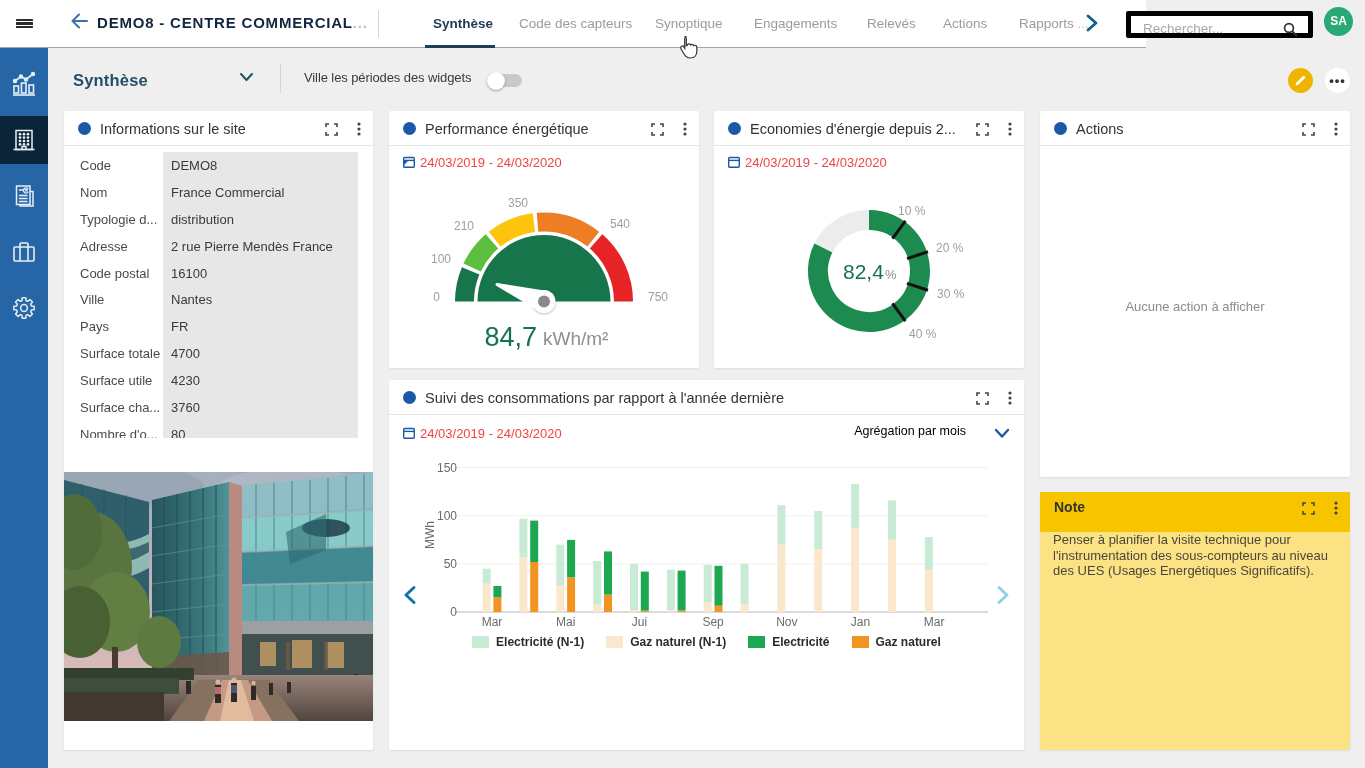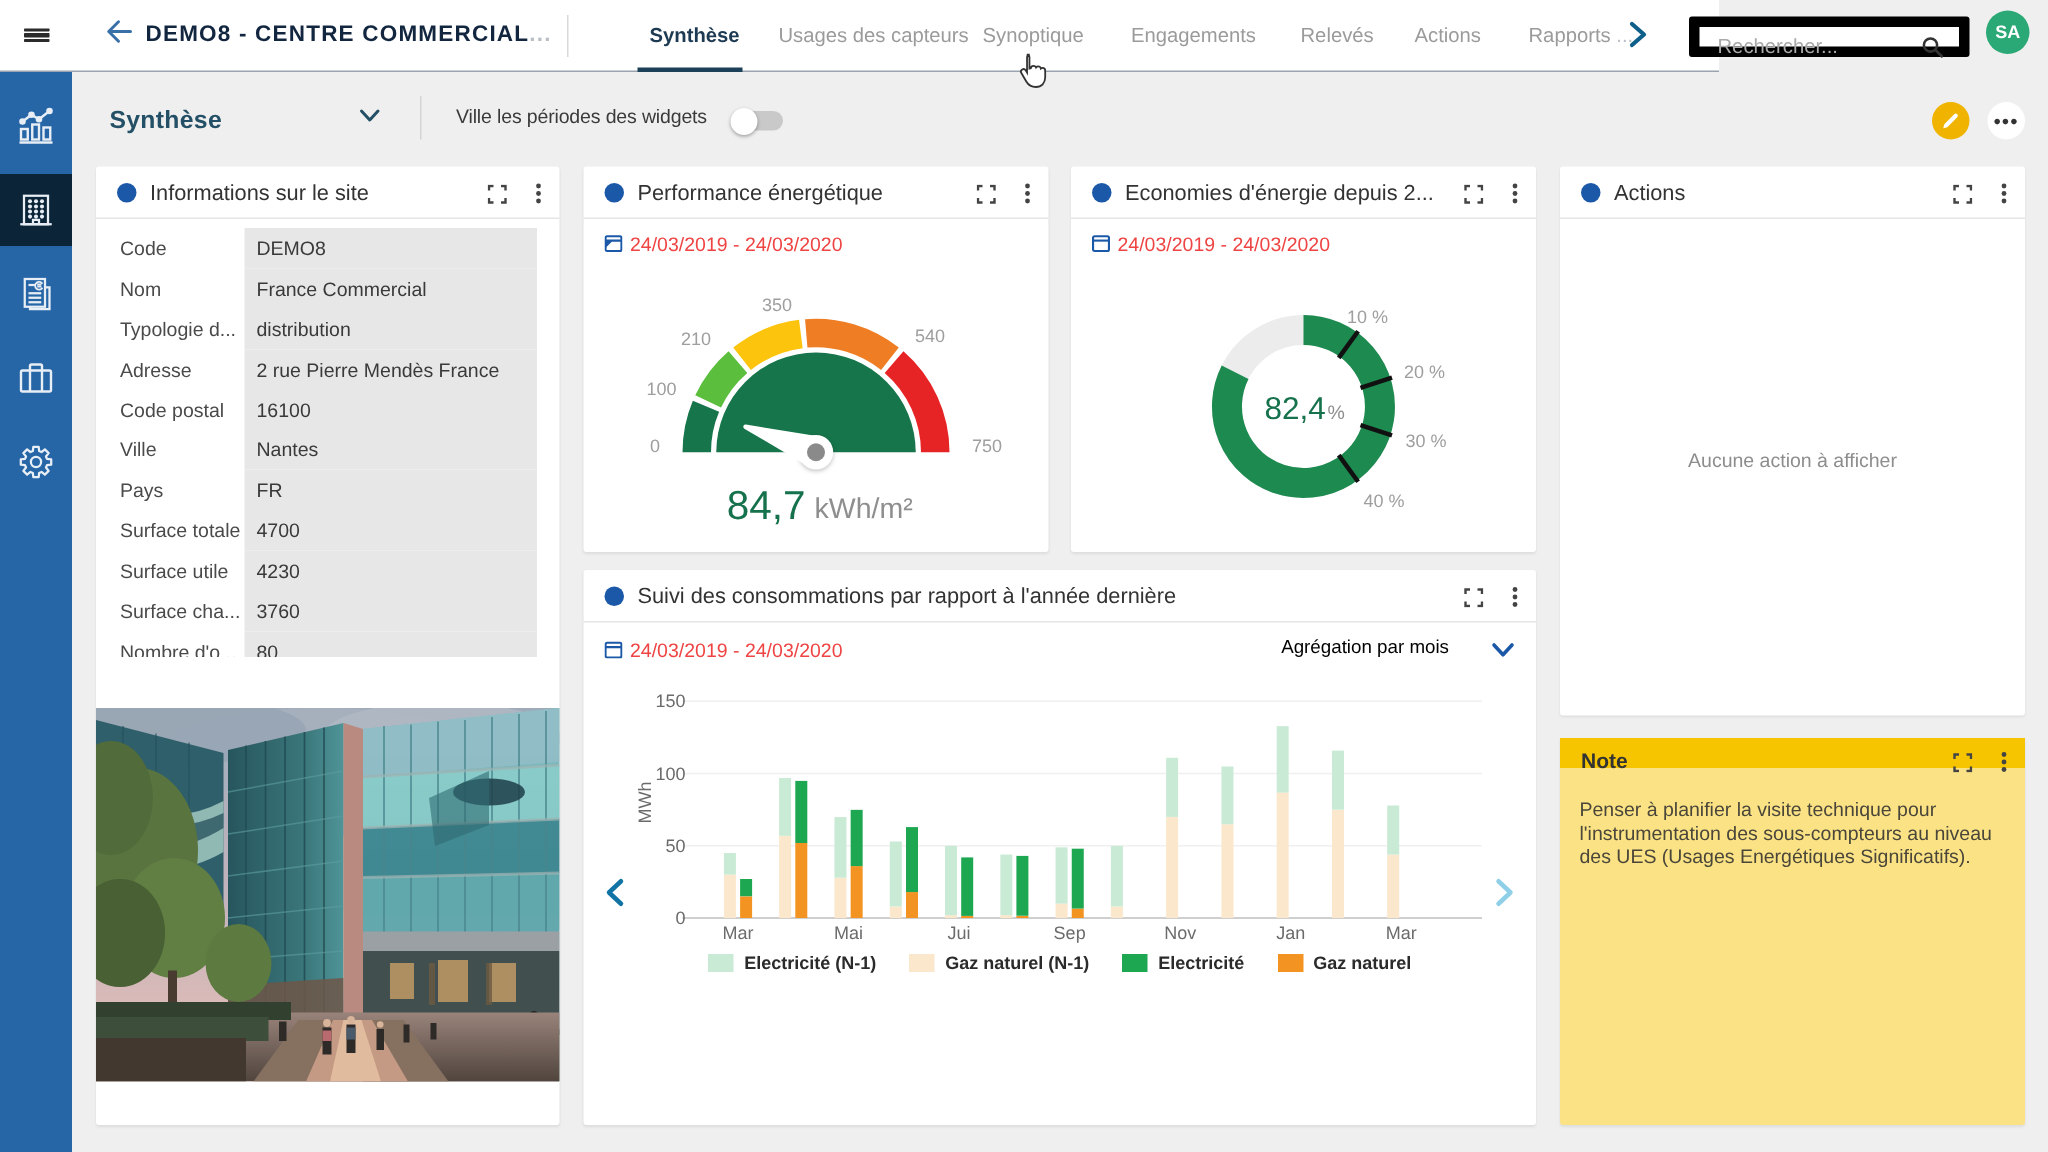--- a/index.html
+++ b/index.html
@@ -8,21 +8,21 @@
 #burger { position:absolute; left:16px; top:19px; width:17px; height:10px; }
 #burger div { height:2.4px; background:#2b2b2b; margin-bottom:1px; border-radius:0.5px; }
 #backarrow { position:absolute; left:71px; top:13px; }
 #pagetitle { position:absolute; left:97px; top:14px; font-size:15px; font-weight:bold; color:#12263f; letter-spacing:0.8px; white-space:nowrap; }
 #pagetitle .ell { color:#b9bfc4; }
 #tsep { position:absolute; left:378px; top:10px; height:28px; width:1px; background:#d9d9d9; }
 .tab { position:absolute; top:16px; font-size:13.5px; color:#9b9b9b; }
 .tab.active { color:#1d3a52; font-weight:bold; }
 #tabline { position:absolute; left:425px; top:45px; width:70px; height:3px; background:#1d4059; }
 #navchev { position:absolute; left:1085px; top:13px; }
-#search { position:absolute; left:1126px; top:11px; width:187px; height:27px; border:7px solid #000000; background:#fff; border-radius:2px; }
+#search { position:absolute; left:1126px; top:11px; width:187px; height:27px; border:5px solid #000000; background:#fff; border-radius:2px; }
 #search span { position:absolute; left:12px; top:5px; font-size:13.5px; color:#a9a9a9; }
 #search svg { position:absolute; right:10px; top:6px; }
 #avatar { position:absolute; left:1324px; top:7px; width:29px; height:29px; border-radius:50%; background:#2aa876; color:#fff; font-size:12px; font-weight:bold; text-align:center; line-height:29px; }
 
 #sidebar { position:absolute; left:0; top:48px; width:48px; height:720px; background:#2666a7; z-index:4; }
 .sicon { position:absolute; left:0; width:48px; height:48px; display:flex; align-items:center; justify-content:center; }
 .sicon.active { background:#0c2438; }
 
 #tb-title { position:absolute; left:73px; top:71px; font-size:16.5px; font-weight:bold; color:#235066; letter-spacing:0.2px; }
 #tb-chev { position:absolute; left:239px; top:72px; }
@@ -40,21 +40,21 @@
 .wtitle { position:absolute; left:36px; top:10px; font-size:14.5px; font-weight:normal; color:#333; letter-spacing:0px; white-space:nowrap; }
 .wicons { position:absolute; right:12px; top:11px; display:flex; gap:19px; align-items:center; }
 .dates { position:absolute; left:14px; font-size:13px; color:#ef4444; }
 .dates svg { vertical-align:-1px; margin-right:5px; }
 #card1 { left:64px; top:111px; width:309px; height:639px; }
 #card2 { left:389px; top:111px; width:310px; height:257px; }
 #card3 { left:714px; top:111px; width:310px; height:257px; }
 #card4 { left:1040px; top:111px; width:310px; height:366px; }
 #card5 { left:389px; top:380px; width:635px; height:370px; }
 #card6 { left:1040px; top:492px; width:310px; height:258px; background:#fbe385; }
-#card6 .whead { background:#f6c500; border-bottom:none; height:20px; }
+#card6 .whead { background:#f6c500; border-bottom:none; height:40px; }
 #card6 .wtitle { left:14px; top:7px; font-weight:bold; font-size:14px; color:#333; }
 #card6 .wicons { top:9px; }
 
 #itable { position:absolute; left:0; top:41px; width:309px; height:286px; overflow:hidden; font-size:13px; }
 .irow { display:flex; height:26.9px; align-items:center; }
 .ilab { width:99px; padding-left:16px; color:#4a4a4a; white-space:nowrap; overflow:hidden; }
 .ival { width:195px; background:#e7e7e7; align-self:stretch; display:flex; align-items:center; padding-left:8px; color:#3a3a3a; white-space:nowrap; }
 #photo { position:absolute; left:0; top:361px; width:309px; height:249px; }
 #noaction { position:absolute; left:0; top:188px; width:310px; text-align:center; font-size:13px; color:#8d8d8d; }
 #notetext { position:absolute; left:13px; top:40px; width:282px; font-size:13px; color:#4a463a; line-height:15.5px; }
@@ -75,21 +75,21 @@
       <div></div>
       <div></div>
     </div>
  <svg id="backarrow" width="17" height="16" viewBox="0 0 17 16">
       <path d="M8,1.5 L1.5,8 L8,14.5 M1.5,8 H16" fill="none" stroke="#3a70a8" stroke-width="2" stroke-linecap="round" stroke-linejoin="round"></path>
     </svg>
  <div id="pagetitle">DEMO8 - CENTRE COMMERCIAL<span class="ell">...</span></div>
  <div id="tsep"></div>
  <div class="tab active" style="left:433px">Synthèse</div>
  <div id="tabline"></div>
- <div class="tab" style="left:519px">Usages des capteurs</div>
+ <div class="tab" style="left:519px">Code des capteurs</div>
  <div class="tab" style="left:655px">Synoptique</div>
  <div class="tab" style="left:754px">Engagements</div>
  <div class="tab" style="left:867px">Relevés</div>
  <div class="tab" style="left:943px">Actions</div>
  <div class="tab" style="left:1019px">Rapports <span style="color:#b9bfc4">...</span></div>
  <svg id="navchev" width="14" height="20" viewBox="0 0 14 20">
       <path d="M3,3 L11,10 L3,17" fill="none" stroke="#0e5f8a" stroke-width="2.8" stroke-linecap="round" stroke-linejoin="round"></path>
     </svg>
  <div id="search">
       <span>Rechercher...</span>

